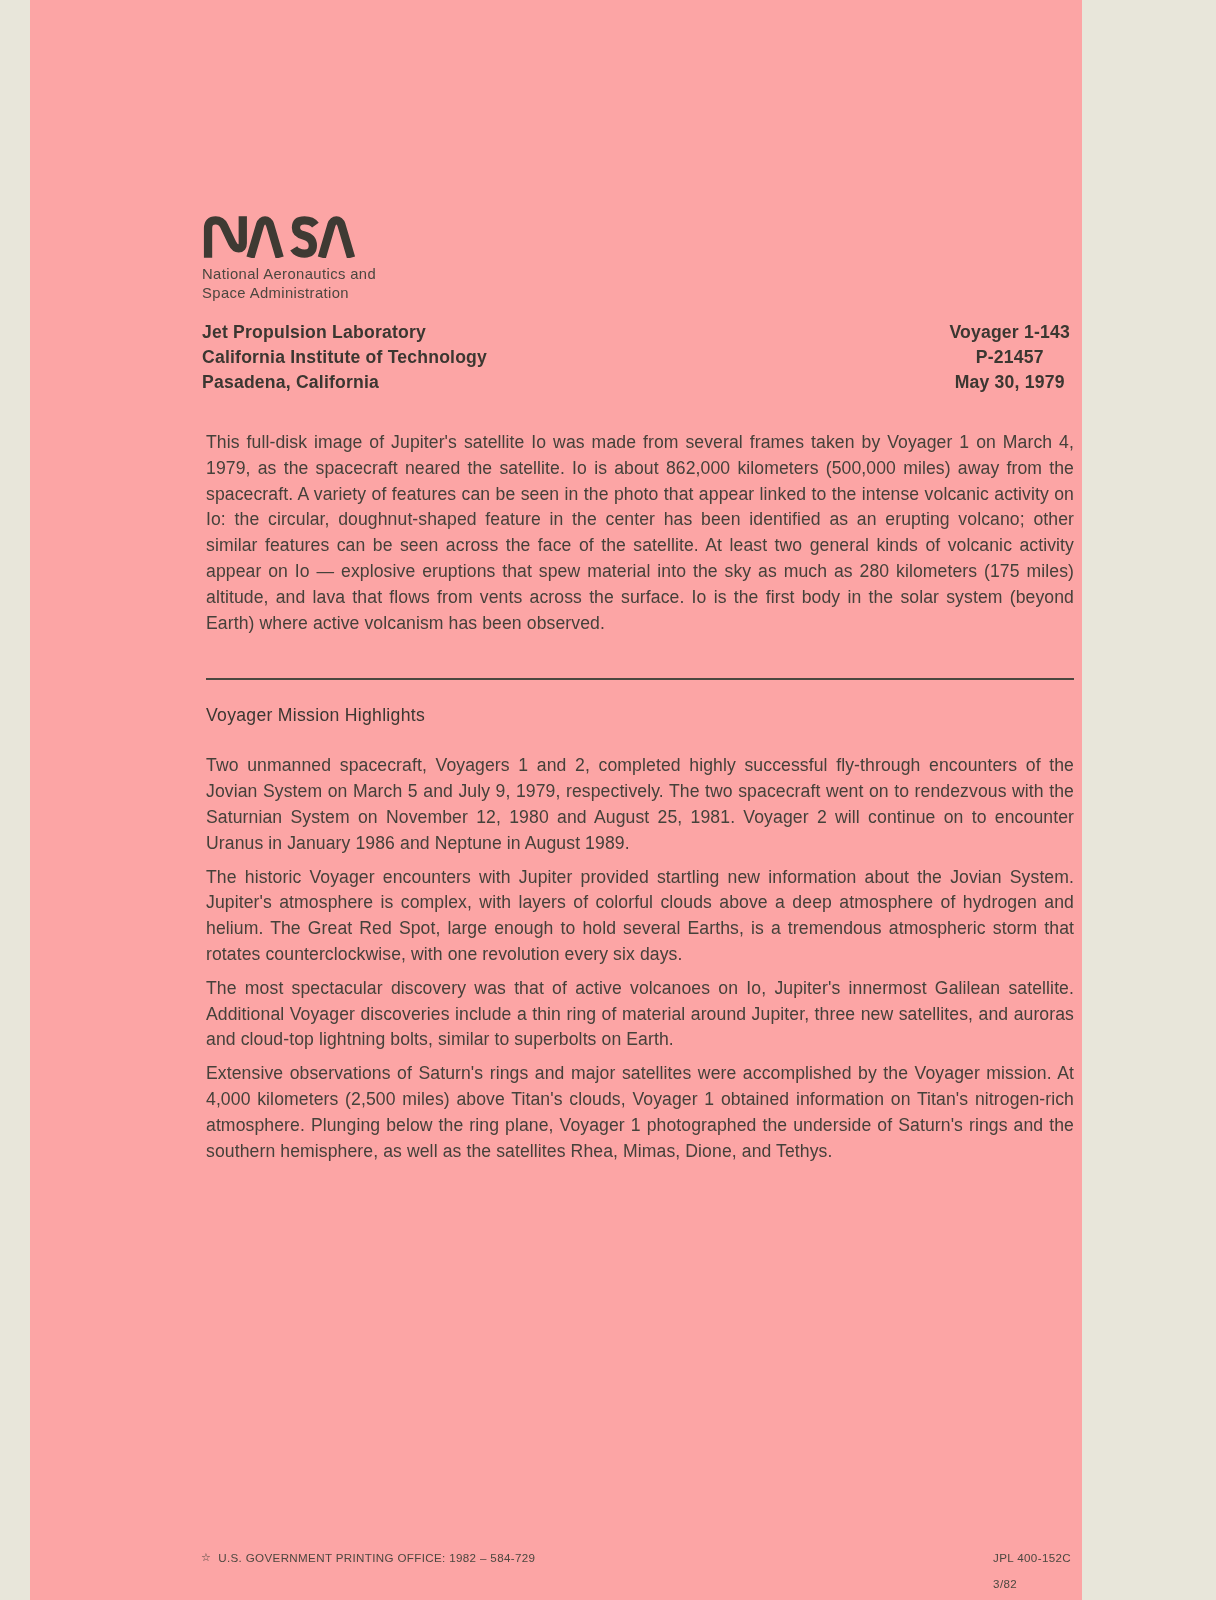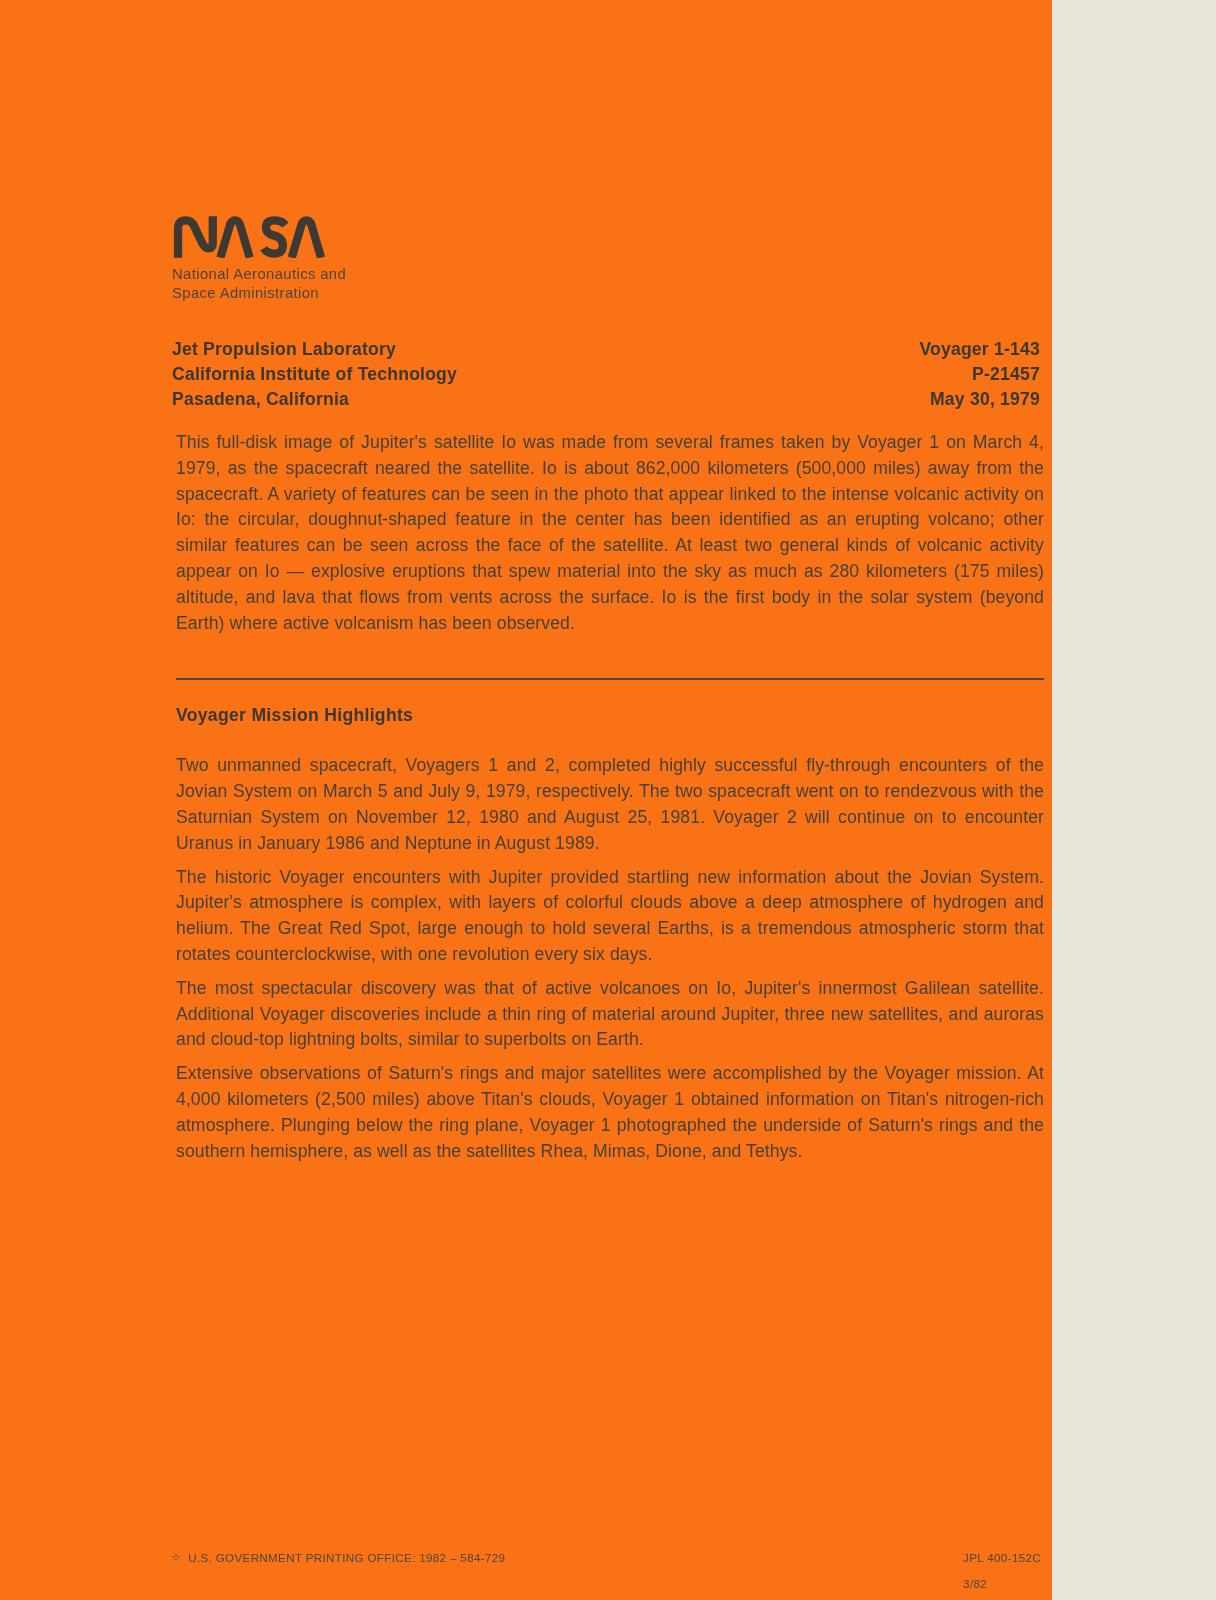--- a/index.html
+++ b/index.html
@@ -1,57 +1,58 @@
 <!DOCTYPE html>
 <html><head>
 <meta charset="utf-8">
 <style>
   html, body { margin: 0; padding: 0; background: #e8e6da; }
   .sheet {
     position: relative;
     width: 1052px;
     height: 1600px;
-    background: #f97316;
+    background: #fca5a5;
     font-family: "Liberation Sans", "DejaVu Sans", sans-serif;
     color: #45413a;
     overflow: hidden;
+    margin-left: 30px;
   }
 
   
   .masthead { position: absolute; left: 172px; top: 214px; }
   .nasa-logo { display: block; }
   .agency {
     margin-top: 7px;
     font-size: 14.8px;
     line-height: 18.5px;
     color: #4b463e;
     letter-spacing: 0.4px;
   }
 
   
   .letterhead {
-    position: absolute; left: 172px; top: 337px; width: 868px;
+    position: absolute; left: 172px; top: 320px; width: 868px;
     display: flex; justify-content: space-between;
     font-weight: bold; font-size: 17.6px; line-height: 25px;
     color: #3b3731; letter-spacing: 0.2px;
   }
-  .lh-right { text-align: right; }
+  .lh-right { text-align: center; }
 
   
   .content {
     position: absolute; left: 176px; top: 430px; width: 868px;
     font-size: 17.6px; line-height: 25.8px;
     text-align: justify; letter-spacing: 0.1px;
   }
   .content p { margin: 0; }
   .caption { margin: 0; }
   .rule { height: 2px; background: #4b473f; margin-top: 42px; border: none; }
   .section-heading {
     font-size: 17.6px; line-height: 26px; margin: 22px 0 0 0;
-    font-weight: bold; color: #3b3731; text-align: left; letter-spacing: 0.3px;
+    font-weight: normal; color: #3b3731; text-align: left; letter-spacing: 0.3px;
   }
   .body-para { margin-top: 8px !important; }
   .body-para.first { margin-top: 25px !important; }
 
   
   .footer {
     position: absolute; left: 171px; top: 1551px; width: 870px;
     display: flex; justify-content: space-between; align-items: baseline;
     font-size: 11.6px; color: #4b473f; letter-spacing: 0.35px;
   }

